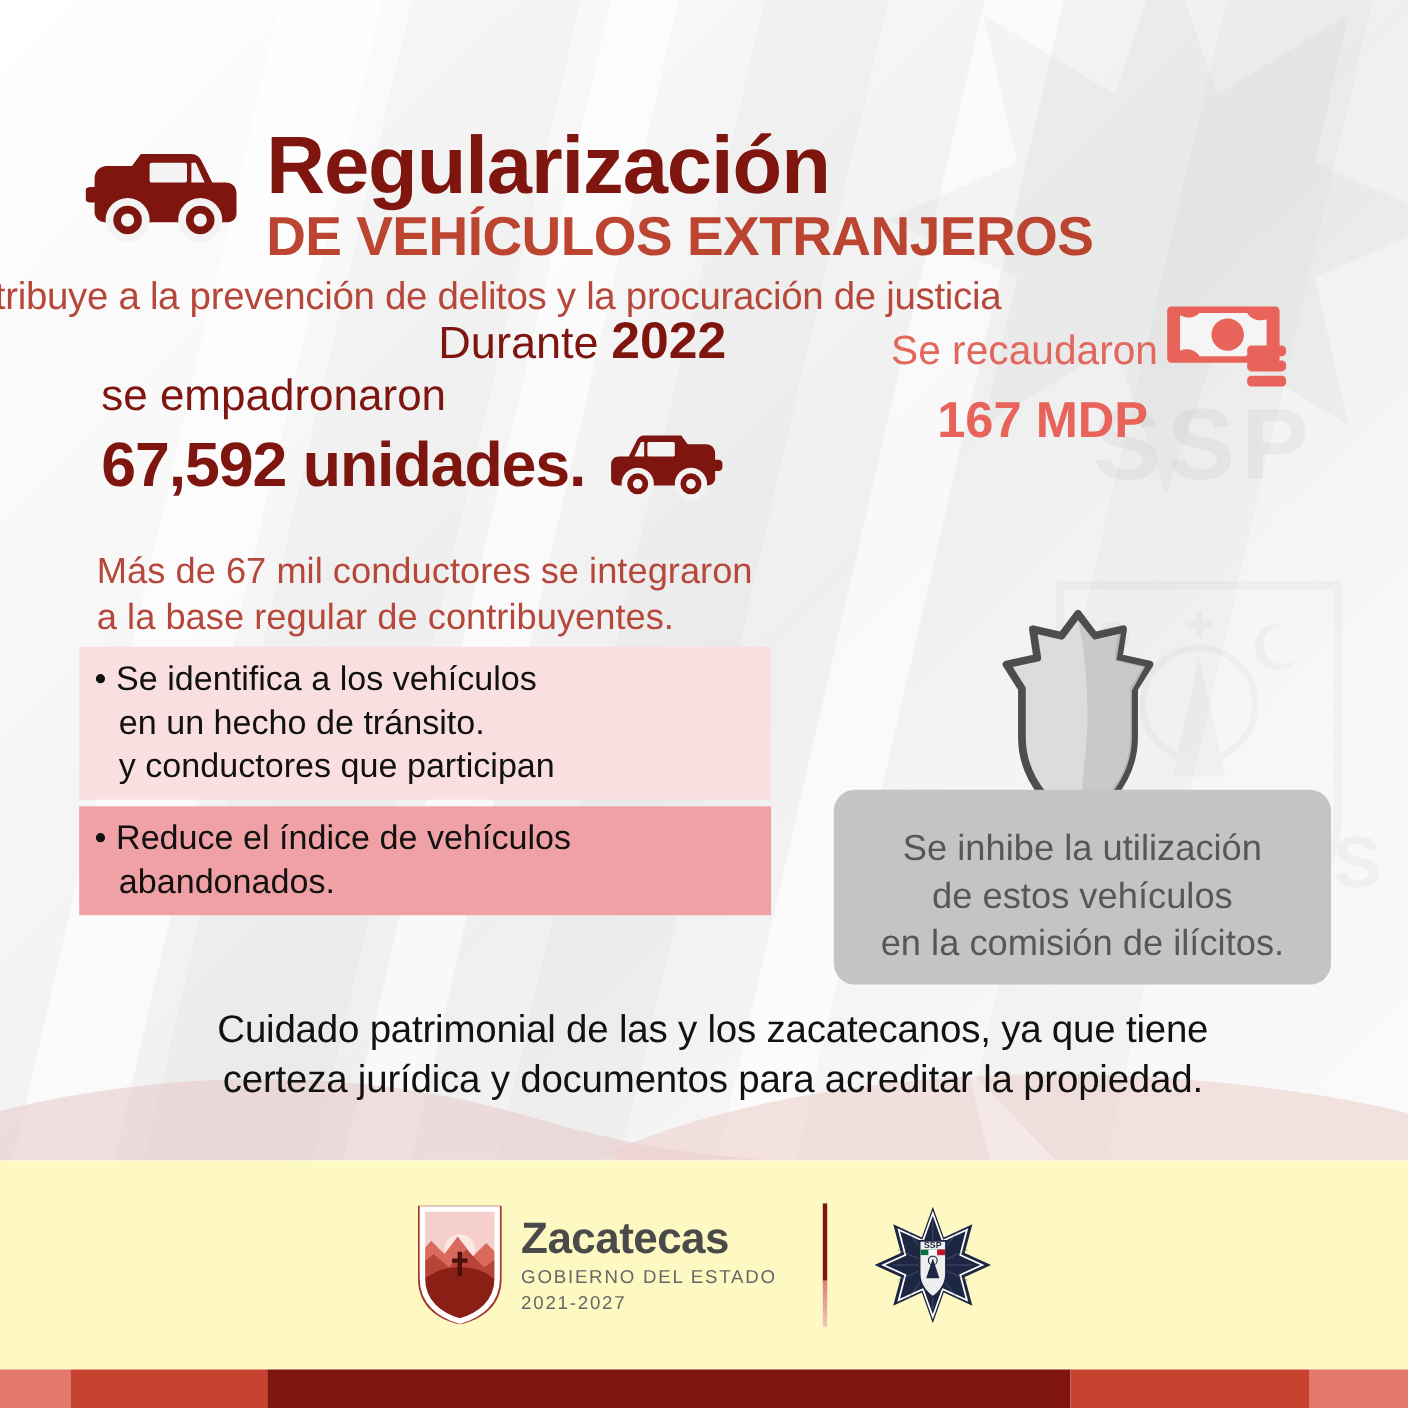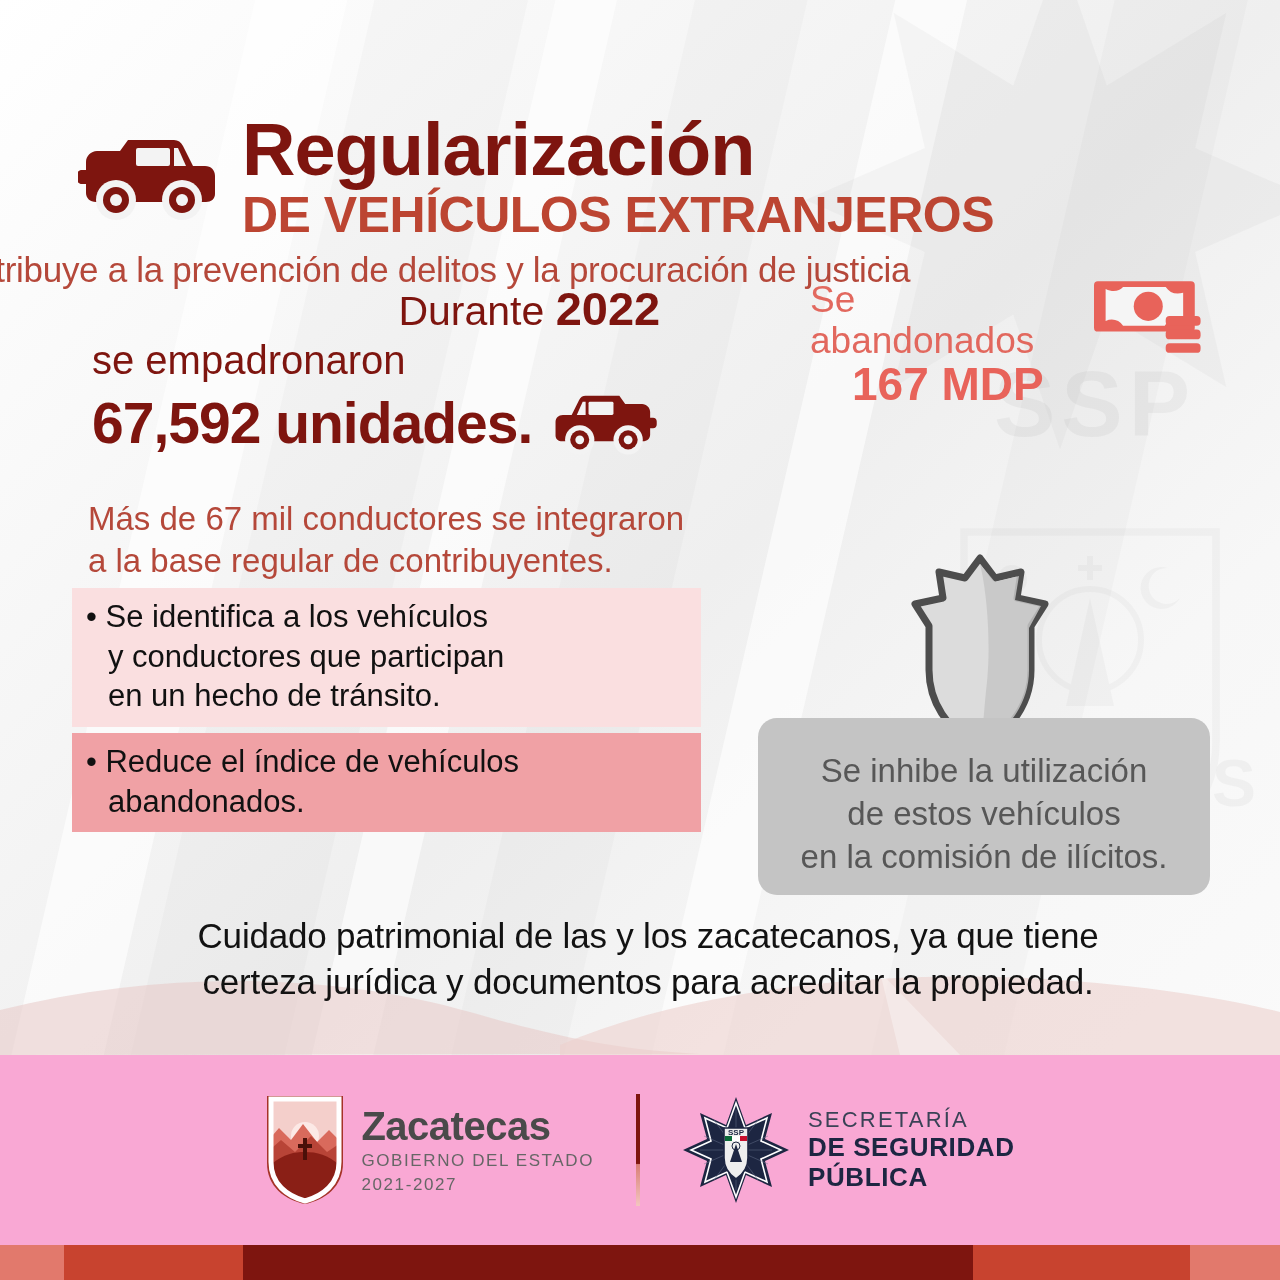--- a/index.html
+++ b/index.html
@@ -109,21 +109,21 @@
   
   .blurb {
     position:absolute; left:118px; top:913px; width:1060px;
     font-size:35px; color:#121212; line-height:1.32; text-align:center;
     letter-spacing:-.2px;
   }
 
   
   .footer {
     position:absolute; left:0; top:1055px; width:1280px; height:190px;
-    background:#f9a8d4; display:flex; align-items:center; justify-content:center;
+    background:#fef9c3; display:flex; align-items:center; justify-content:center;
   }
   .zac-logo { display:flex; align-items:center; }
   .zac-shield { width:80px; height:108px; flex:0 0 auto; }
   .zac-txt { margin-left:16px; }
   .zac-name { font-size:40px; font-weight:bold; color:#4a4a4a; letter-spacing:-.5px; line-height:1; }
   .zac-gob { font-size:17px; color:#666; letter-spacing:1.6px; margin-top:5px; }
   .zac-yrs { font-size:17px; color:#666; letter-spacing:1.6px; margin-top:4px; }
   .divider { width:4px; height:112px; margin:0 42px;
              background:linear-gradient(to bottom,#7e150f 0%,#7e150f 62%,#d98078 63%,#f4c5c0 100%); }
   .ssp-logo { display:flex; align-items:center; }
@@ -217,21 +217,21 @@
             <circle cx="104" cy="68" r="20" fill="#f3f3f3"></circle>
             <circle cx="104" cy="68" r="13" fill="#7e150f"></circle>
             <circle cx="104" cy="68" r="6" fill="#f3f3f3"></circle>
           </g>
         </svg>
       </div>
     </div>
 
     <div class="stat-right">
       <div class="sr-row1">
-        <span class="sr-lead">Se abandonados</span>
+        <span class="sr-lead">Se recaudaron</span>
         <svg class="money-ico" viewBox="0 0 120 86">
           <path fill="#e8635a" d="M4,6 h96 a4,4 0 0 1 4,4 v44 a4,4 0 0 1 -4,4 H4 a4,4 0 0 1 -4,-4 V10 a4,4 0 0 1 4,-4 Z"></path>
           <path fill="#f5f5f5" d="M12,14 c8,4 14,2 18,-2 h44 c4,6 10,8 18,6 v28 c-8,-3 -15,0 -19,6 H30 c-4,-6 -11,-8 -18,-5 Z"></path>
           <circle cx="56" cy="32" r="15" fill="#e8635a"></circle>
           <rect x="74" y="42" width="36" height="10" rx="4" fill="#e8635a"></rect>
           <rect x="74" y="56" width="36" height="10" rx="4" fill="#e8635a"></rect>
           <rect x="74" y="70" width="36" height="10" rx="4" fill="#e8635a"></rect>
         </svg>
       </div>
       <div class="sr-big">167 MDP</div>
@@ -239,22 +239,22 @@
 
     <div class="mid-intro">
       <div>Más de 67 mil conductores se integraron</div>
       <div>a la base regular de contribuyentes.</div>
     </div>
 
     <div class="bullets">
       <div class="bullet b1">
         <div><span>•</span>
           <span>Se identifica a los vehículos</span></div>
+        <div class="ind">en un hecho de tránsito.</div>
         <div class="ind">y conductores que participan</div>
-        <div class="ind">en un hecho de tránsito.</div>
       </div>
       <div class="bullet b2">
         <div><span>•</span>
           <span>Reduce el índice de vehículos</span></div>
         <div class="ind">abandonados.</div>
       </div>
     </div>
 
     <div class="shield-wrap">
       <svg viewBox="0 0 170 205" width="170" height="205">
@@ -316,25 +316,20 @@
                    M54,54 L22,40 M54,54 L32,24"></path>
         </g>
         <path d="M42,32 h24 v30 c0,12 -9,19 -12,21 c-3,-2 -12,-9 -12,-21 Z" fill="#eeeeee" stroke="#1d2642" stroke-width="1.6"></path>
         <rect x="43" y="40" width="22" height="5" fill="#0a6b38"></rect>
         <rect x="50" y="40" width="8" height="5" fill="#ffffff"></rect>
         <rect x="58" y="40" width="7" height="5" fill="#c8102e"></rect>
         <text x="54" y="39" font-size="8" font-weight="bold" fill="#1d2642" text-anchor="middle" font-family="Liberation Sans, sans-serif">SSP</text>
         <path d="M54,48 L48,66 h12 Z" fill="#1d2642"></path>
         <circle cx="54" cy="50" r="4" fill="none" stroke="#1d2642" stroke-width="1"></circle>
       </svg>
-      <div class="ssp-txt">
-        <div class="ssp-l1">SECRETARÍA</div>
-        <div class="ssp-l2">DE SEGURIDAD</div>
-        <div class="ssp-l3">PÚBLICA</div>
-      </div>
     </div>
 
   </div>
 
   <div class="strip">
     <span style="width:5%;background:#e2796c;"></span>
     <span style="width:14%;background:#c8432f;"></span>
     <span style="width:57%;background:#7e150f;"></span>
     <span style="width:17%;background:#c8432f;"></span>
     <span style="width:7%;background:#e2796c;"></span>

